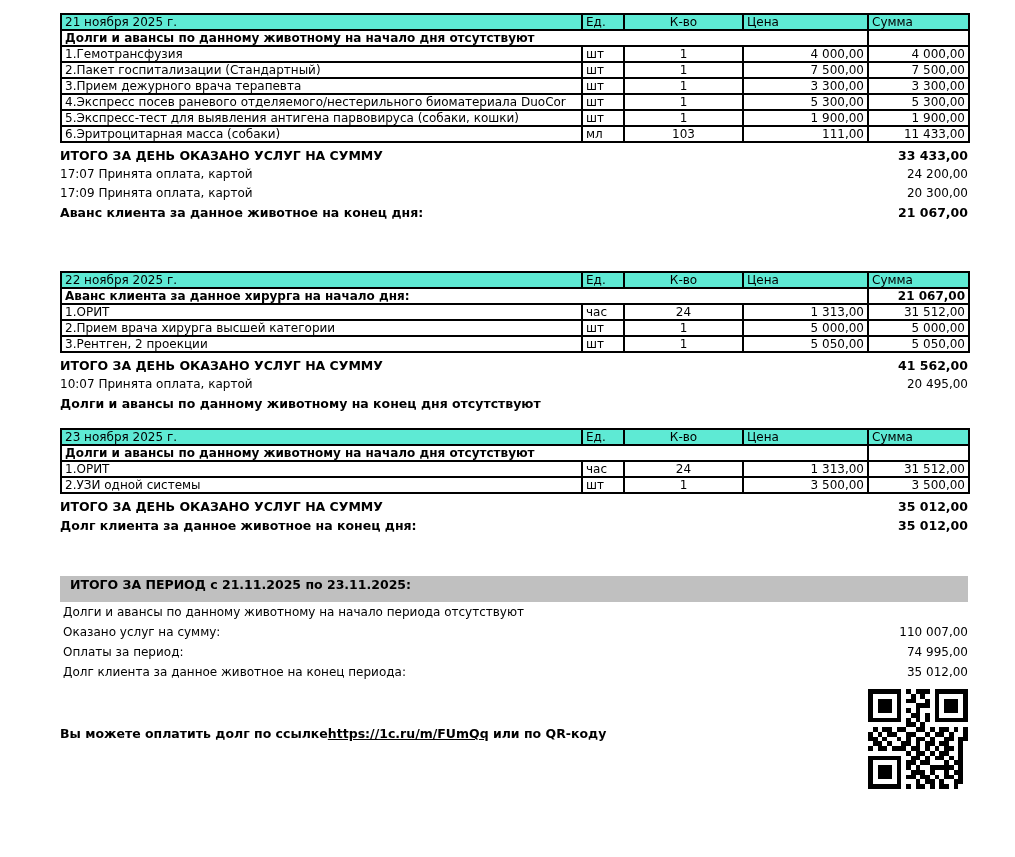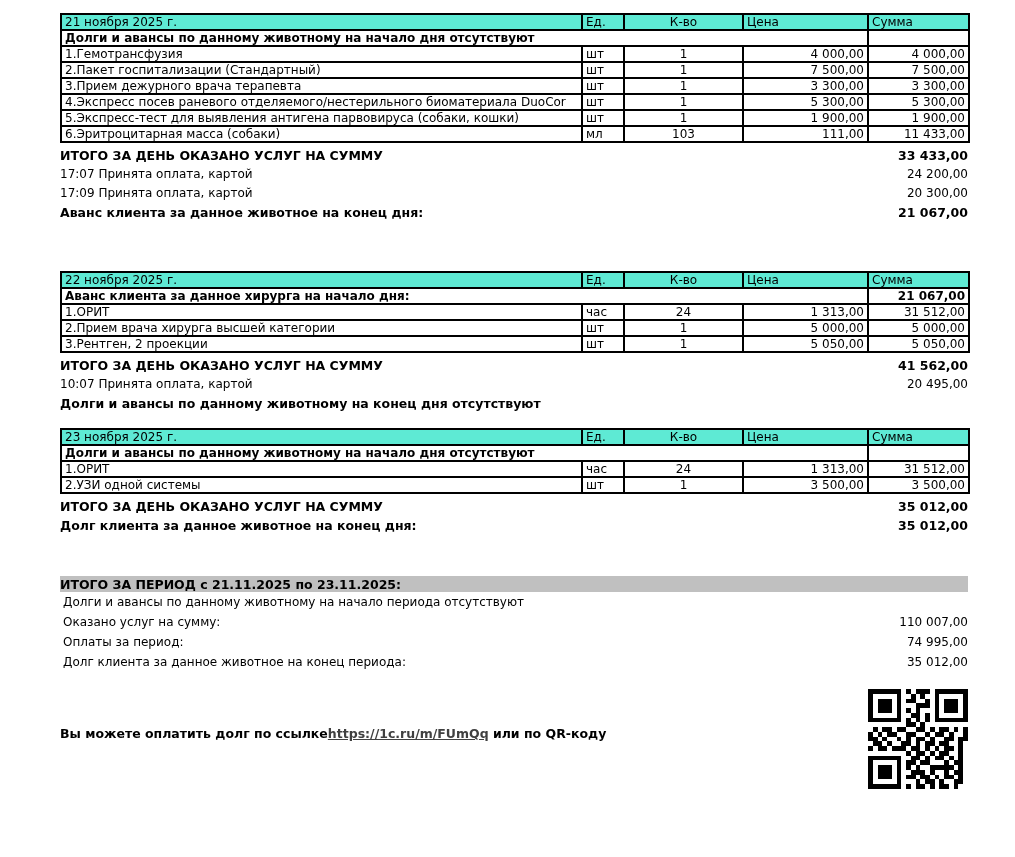--- a/index.html
+++ b/index.html
@@ -13,24 +13,24 @@
   col.c-unit{width:42px;}
   col.c-qty{width:119px;}
   col.c-price{width:125px;}
   col.c-sum{width:101px;}
   td.qty{text-align:center;margin-left:29px;}
   td.num{text-align:right;}
   td.note{font-weight:bold;font-size:12.5px;}
   .after{margin-top:3px;text-align:center;}
   .aline{display:flex;justify-content:space-between;align-items:baseline;height:19px;font-size:12px;line-height:19px;}
   .aline.b{font-weight:bold;font-size:12.5px;}
-  .sumbar{background:#c0c0c0;font-weight:bold;font-size:12.5px;height:16px;line-height:17px;padding:0 0;box-sizing:border-box;}
+  .sumbar{background:#c0c0c0;font-weight:bold;font-size:12.5px;height:26px;line-height:17px;padding:0 10px;box-sizing:border-box;}
   .sline{display:flex;justify-content:space-between;height:20px;font-size:12px;line-height:20px;padding-left:3px;}
   .payline{position:absolute;left:60px;top:726px;font-weight:bold;font-size:12.5px;}
-  .payline a{color:#404040;text-decoration:underline;}
+  .payline a{color:#000000;text-decoration:underline;}
   .qr{position:absolute;left:868px;top:688px;width:100px;height:102px;}
 </style>
 </head>
 <body>
 
 <div class="page">
   <div id="days-root">
       <div class="sec" style="top: 13px;">
         <table class="day">
           <colgroup>

